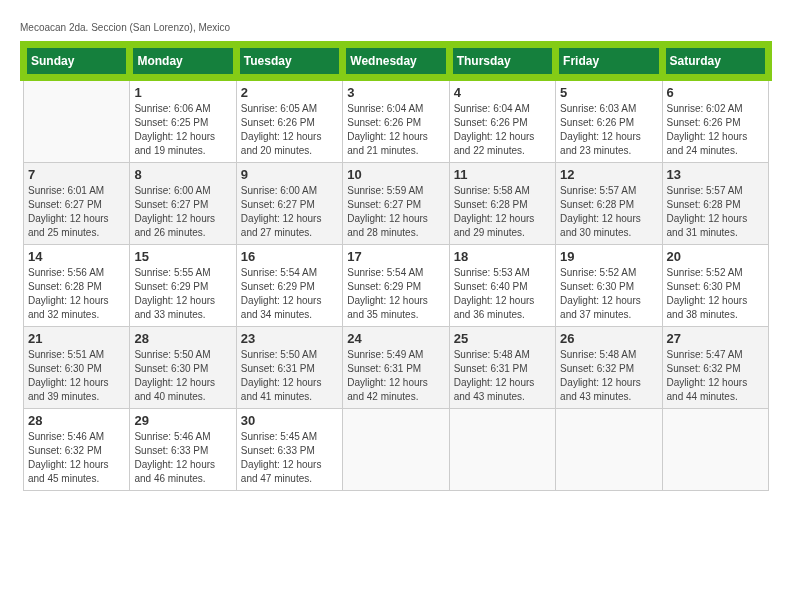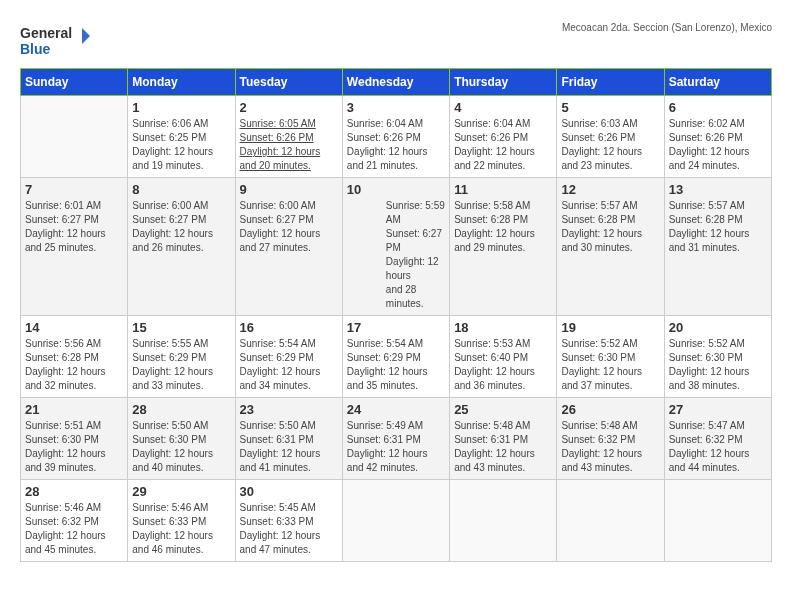--- a/index.html
+++ b/index.html
@@ -33,27 +33,27 @@
       font-size: 10px;
       color: #555;
       margin-top: 2px;
     }
     .calendar {
       width: 100%;
       border-collapse: collapse;
       margin-top: 8px;
     }
     .calendar th {
-      background: #1d4ed8;
+      background: #15803d;
       color: #fff;
       font-size: 12px;
       font-weight: bold;
       padding: 6px 4px;
       text-align: left;
-      border: 1px solid #84cc16;
+      border: 7px solid #84cc16;
     }
     .calendar td {
       border: 1px solid #ccc;
       vertical-align: top;
       padding: 4px;
       width: calc(100% / 7);
       height: 80px;
       background: #fff;
     }
     .calendar td.empty {
@@ -71,27 +71,20 @@
       line-height: 1.4;
     }
     .row-shaded td {
       background: #f3f3f3;
     }
   </style>
 </head>
 <body>
 
 <div class="header">
-  <div class="logo">
-  <svg width="70" height="40" viewBox="0 0 70 40">
-    <text x="0" y="18" font-size="14" font-weight="bold" font-family="Arial" fill="#333">General</text>
-    <text x="0" y="34" font-size="14" font-weight="bold" font-family="Arial" fill="#1a5fb4">Blue</text>
-    <polygon points="62,8 70,16 62,24" fill="#3a6cc8"></polygon>
-  </svg>
-</div>
   <div class="title-block">
     <div class="subtitle">Mecoacan 2da. Seccion (San Lorenzo), Mexico</div>
   </div>
 </div>
 
 <table class="calendar">
   <thead>
     <tr>
     <th>Sunday</th>
         <th>Monday</th>
@@ -107,21 +100,21 @@
         <td class="empty"></td>
         <td>
           <div class="day-num">1</div>
           <div class="day-info" style="white-space: pre-line;">Sunrise: 6:06 AM
 Sunset: 6:25 PM
 Daylight: 12 hours
 and 19 minutes.</div>
         </td>
         <td>
           <div class="day-num">2</div>
-          <div class="day-info" style="white-space: pre-line; text-decoration: underline;">Sunrise: 6:05 AM
+          <div class="day-info" style="white-space: pre-line;">Sunrise: 6:05 AM
 Sunset: 6:26 PM
 Daylight: 12 hours
 and 20 minutes.</div>
         </td>
         <td>
           <div class="day-num">3</div>
           <div class="day-info" style="white-space: pre-line;">Sunrise: 6:04 AM
 Sunset: 6:26 PM
 Daylight: 12 hours
 and 21 minutes.</div>
@@ -165,21 +158,21 @@
         </td>
         <td>
           <div class="day-num">9</div>
           <div class="day-info" style="white-space: pre-line;">Sunrise: 6:00 AM
 Sunset: 6:27 PM
 Daylight: 12 hours
 and 27 minutes.</div>
         </td>
         <td>
           <div class="day-num">10</div>
-          <div class="day-info" style="white-space: pre-line; margin-left: 39px;">Sunrise: 5:59 AM
+          <div class="day-info" style="white-space: pre-line;">Sunrise: 5:59 AM
 Sunset: 6:27 PM
 Daylight: 12 hours
 and 28 minutes.</div>
         </td>
         <td>
           <div class="day-num">11</div>
           <div class="day-info" style="white-space: pre-line;">Sunrise: 5:58 AM
 Sunset: 6:28 PM
 Daylight: 12 hours
 and 29 minutes.</div>

